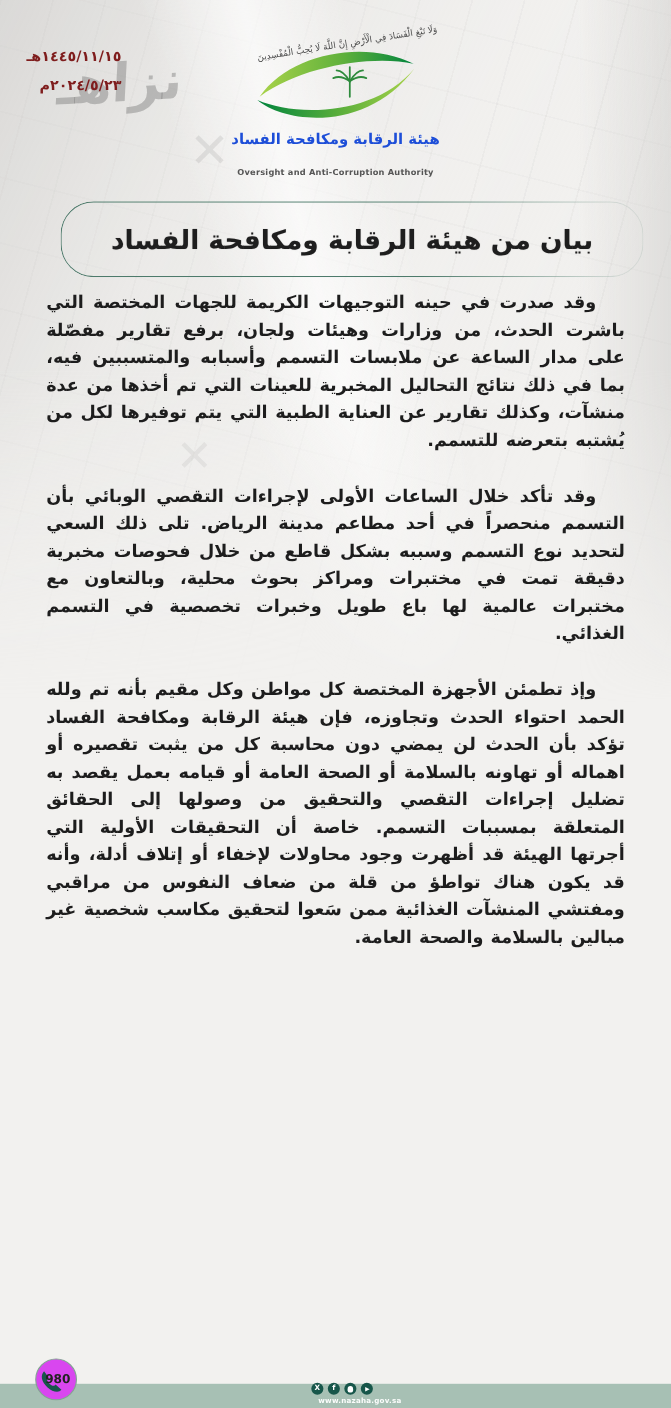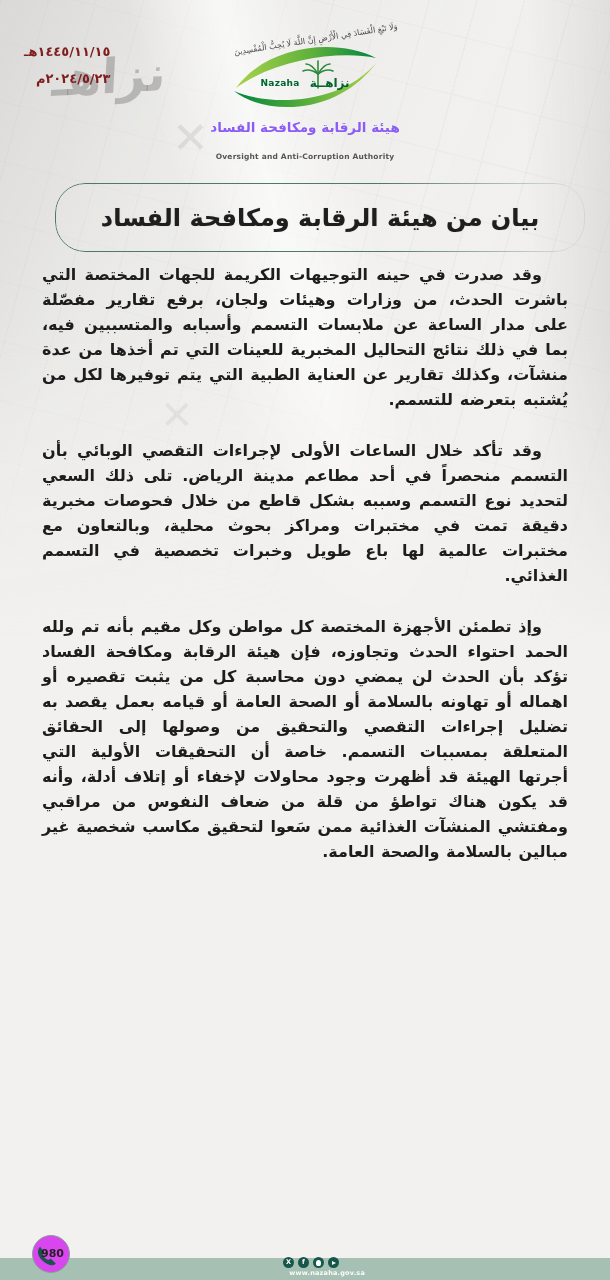--- a/index.html
+++ b/index.html
@@ -37,21 +37,21 @@
   
   .logo{position:absolute;left:50%;top:14px;transform:translateX(-50%);width:240px;text-align:center;}
   .logo .verse{
     position:absolute;top:8px;right:28px;transform:rotate(-9deg);transform-origin:right center;
     font-size:8px;color:#4c4c4c;white-space:nowrap;direction:rtl;
   }
   .logo svg{display:block;margin:22px auto 0;}
   .logo .brands{position:absolute;top:62px;left:0;width:100%;display:flex;justify-content:center;gap:10px;align-items:center;}
   .logo .brand-en{font-size:9px;font-weight:bold;color:#00652e;letter-spacing:.3px;}
   .logo .brand-ar{font-size:12px;font-weight:bold;color:#00652e;direction:rtl;}
-  .logo .org-ar{margin-top:3px;font-size:13.5px;font-weight:bold;color:#8b5cf6;direction:rtl;}
+  .logo .org-ar{margin-top:3px;font-size:13.5px;font-weight:bold;color:#1d4ed8;direction:rtl;}
   .logo .org-en{margin-top:17px;font-size:7.5px;font-weight:bold;color:#555;letter-spacing:.2px;}
   
   .title-box{
     position:absolute;left:55px;top:183px;width:530px;height:69px;
     display:flex;align-items:center;justify-content:center;
   }
   .title-box::before{
     content:"";position:absolute;inset:0;border:1.5px solid #4d7a6b;border-radius:30px;
     -webkit-mask-image:linear-gradient(to right,#000 62%,rgba(0,0,0,.12) 97%);
             mask-image:linear-gradient(to right,#000 62%,rgba(0,0,0,.12) 97%);
@@ -126,24 +126,20 @@
     <path d="M4 55 C30 77 104 84 147 26 C110 70 38 70 4 55 Z" fill="url(#gr2)"></path>
     <g stroke="#2e8b3d" stroke-width="1.6" fill="none" stroke-linecap="round">
       <line x1="88" y1="52" x2="88" y2="38"></line>
       <path d="M88 38 Q80 32 73 35"></path>
       <path d="M88 38 Q96 32 103 35"></path>
       <path d="M88 38 Q82 28 76 28"></path>
       <path d="M88 38 Q94 28 100 28"></path>
       <path d="M88 38 Q88 28 88 25"></path>
     </g>
   </svg>
-  <div class="brands">
-    <span class="brand-en">Nazaha</span>
-    <span class="brand-ar">نزاهــة</span>
-  </div>
   <div class="org-ar">هيئة الرقابة ومكافحة الفساد</div>
   <div class="org-en">Oversight and Anti-Corruption Authority</div>
 </div>
 
 <div class="title-box">
   <div class="title-text">بيان من هيئة الرقابة ومكافحة الفساد</div>
 </div>
 
 <div class="statement">
   <p>وقد صدرت في حينه التوجيهات الكريمة للجهات المختصة التي باشرت الحدث، من وزارات وهيئات ولجان، برفع تقارير مفصّلة على مدار الساعة عن ملابسات التسمم وأسبابه والمتسببين فيه، بما في ذلك نتائج التحاليل المخبرية للعينات التي تم أخذها من عدة منشآت، وكذلك تقارير عن العناية الطبية التي يتم توفيرها لكل من يُشتبه بتعرضه للتسمم.</p>

